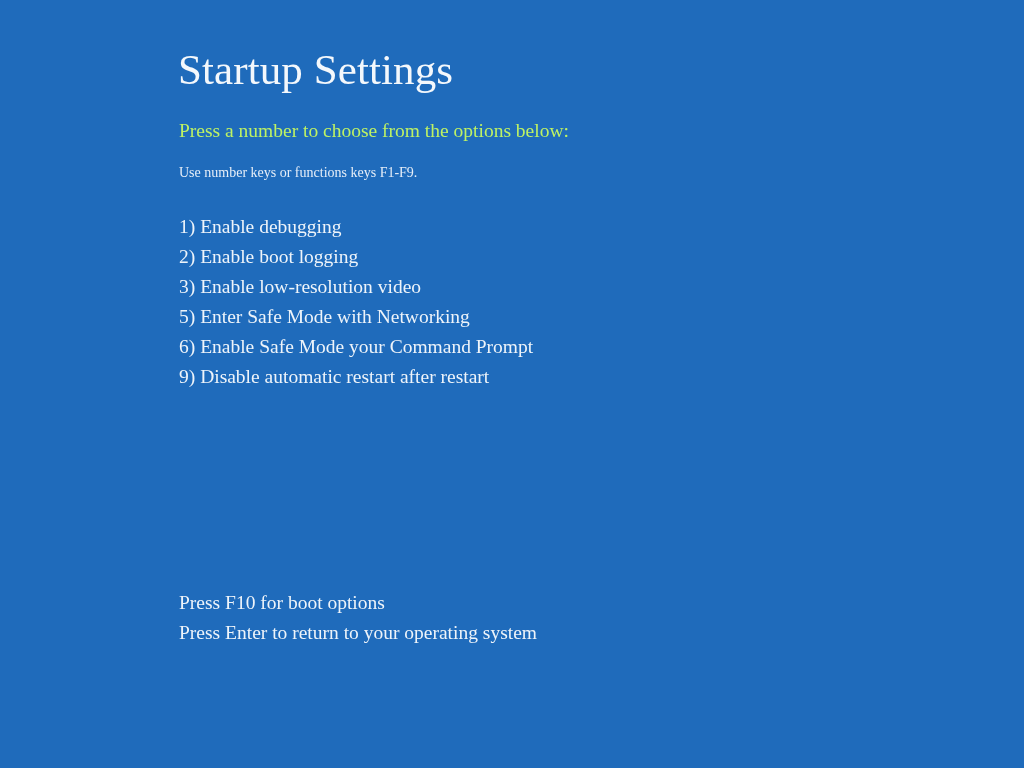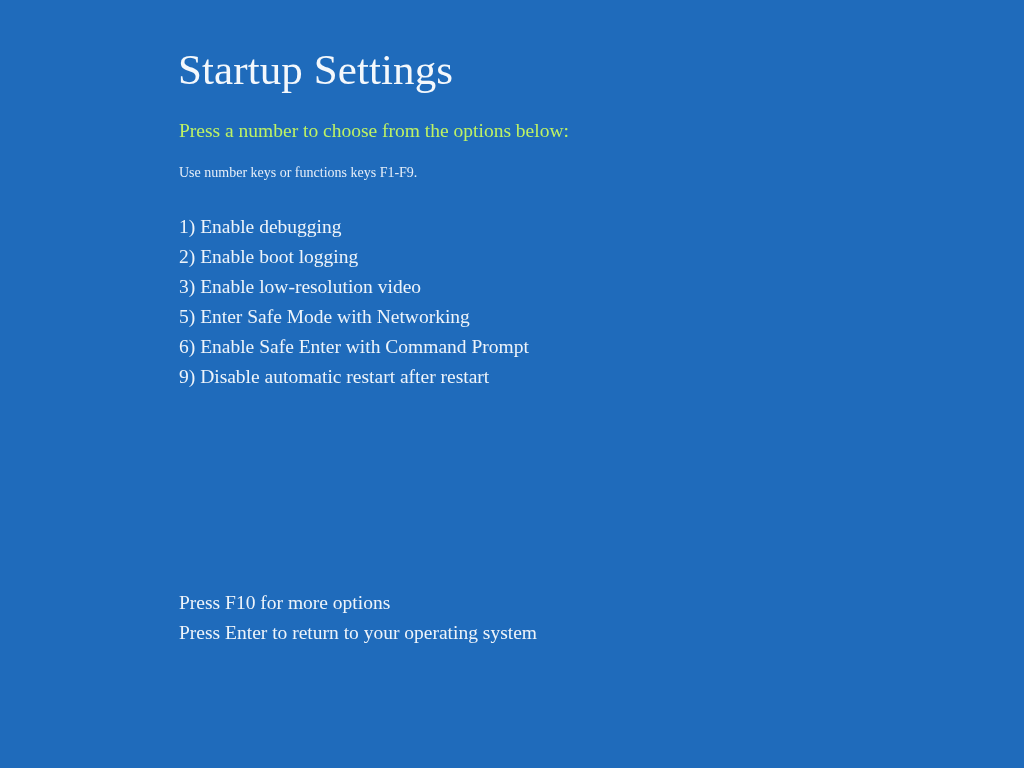--- a/index.html
+++ b/index.html
@@ -119,23 +119,23 @@
 
     <div class="subtitle">Press a number to choose from the options below:</div>
 
     <div class="hint">Use number keys or functions keys F1-F9.</div>
 
     <ul class="options" id="options-list">
         <li class="option-row"><span class="option-key">1)</span> <span class="option-label">Enable debugging</span></li>
         <li class="option-row"><span class="option-key">2)</span> <span class="option-label">Enable boot logging</span></li>
         <li class="option-row"><span class="option-key">3)</span> <span class="option-label">Enable low-resolution video</span></li>
         <li class="option-row"><span class="option-key">5)</span> <span class="option-label">Enter Safe Mode with Networking</span></li>
-        <li class="option-row"><span class="option-key">6)</span> <span class="option-label">Enable Safe Enter with Command Prompt</span></li>
+        <li class="option-row"><span class="option-key">6)</span> <span class="option-label">Enable Safe Mode your Command Prompt</span></li>
         <li class="option-row"><span class="option-key">9)</span> <span class="option-label">Disable automatic restart after restart</span></li>
       </ul>
 
     <div class="footer">
-      <div class="footer-line">Press F10 for more options</div>
+      <div class="footer-line">Press F10 for boot options</div>
       <div class="footer-line">Press Enter to return to your operating system</div>
     </div>
 
   </div>
 </div>
 
 </body></html>

